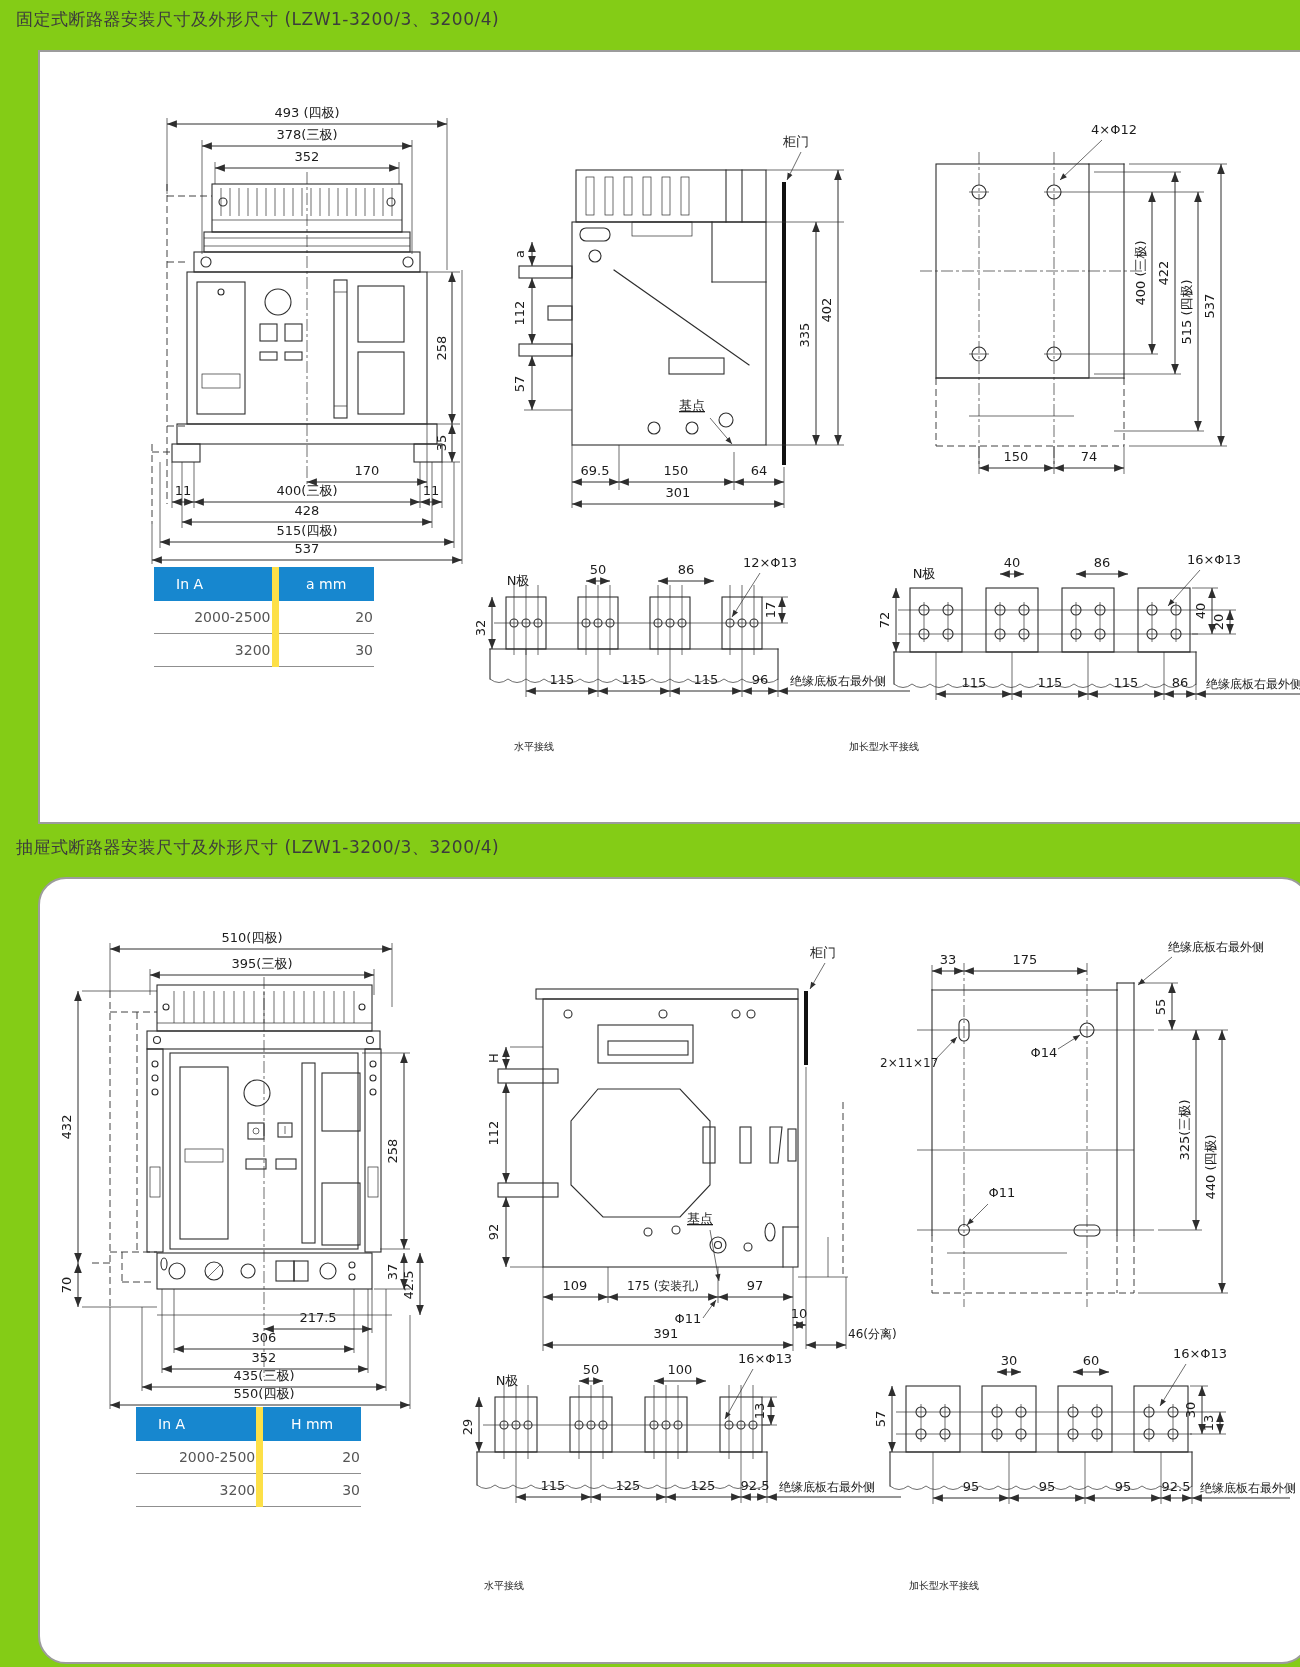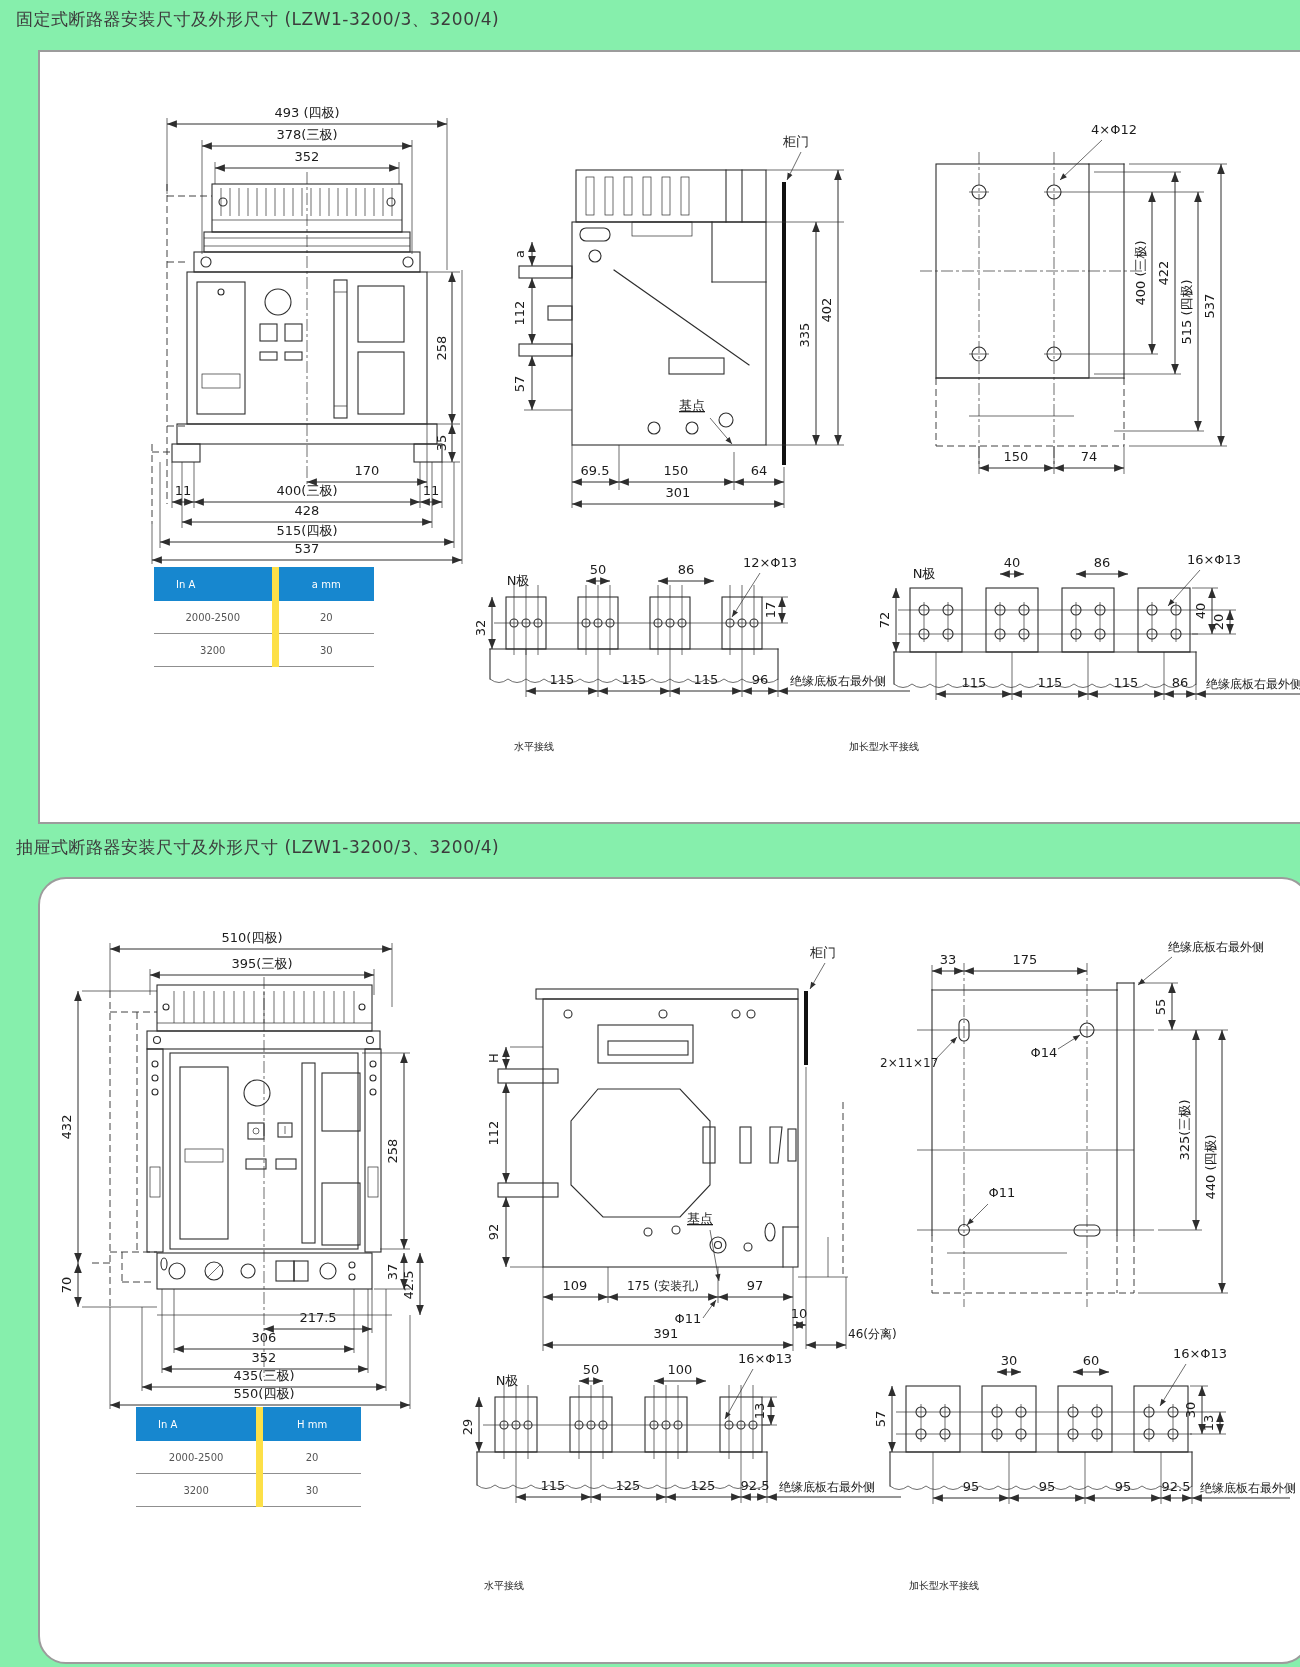--- a/index.html
+++ b/index.html
@@ -1,32 +1,32 @@
 <!DOCTYPE html>
 <html><head>
 <meta charset="utf-8">
 <style>
   html,body{margin:0;padding:0;background:#fff;}
-  .page{position:relative;width:1300px;height:1667px;background:#86efac;
+  .page{position:relative;width:1300px;height:1667px;background:#84cc16;
         font-family:"DejaVu Sans","Liberation Sans",sans-serif;overflow:hidden;}
   .sec-title{position:absolute;font-size:17px;color:#3c3c3c;letter-spacing:0.5px;}
   .panel{position:absolute;border:2px solid #9c9c9c;background:#fff;margin-left:22px;}
   svg.dr{position:absolute;overflow:visible;}
   .ln{stroke:#2e2e2e;fill:none;stroke-width:1.1;stroke-linecap:square;}
   .thin{stroke:#2e2e2e;fill:none;stroke-width:0.7;}
   .dash{stroke:#2e2e2e;fill:none;stroke-width:0.9;stroke-dasharray:7 4;}
   .cdash{stroke:#2e2e2e;fill:none;stroke-width:0.7;stroke-dasharray:12 3 3 3;}
   .dim{stroke:#2e2e2e;fill:none;stroke-width:1;}
   .thk{stroke:#111;fill:none;stroke-width:4;}
   text.t{font-size:13px;fill:#1c1c1c;text-anchor:middle;font-family:"DejaVu Sans",sans-serif;}
   text.ts{font-size:12px;fill:#1c1c1c;font-family:"DejaVu Sans",sans-serif;}
   .cap{position:absolute;font-size:10px;color:#222;text-align:left;}
-  table.dt{position:absolute;border-collapse:collapse;font-size:10px;}
+  table.dt{position:absolute;border-collapse:collapse;font-size:14px;}
   table.dt th{color:#fff;font-weight:normal;height:32px;}
-  table.dt td{color:#555;height:30px;text-align:center;border-bottom:1px solid #8f8f8f;}
+  table.dt td{color:#555;height:30px;text-align:right;border-bottom:1px solid #8f8f8f;}
   table.dt th:first-child{text-align:left;padding-left:22px;}
   table.dt th:last-child,table.dt td:last-child{border-left:7px solid #fde047;}
 </style>
 </head>
 <body>
 
 <svg width="0" height="0" style="position:absolute">
   <defs>
     <marker id="ar" viewBox="0 0 10 8" markerWidth="11" markerHeight="9" refX="9.5" refY="4" orient="auto-start-reverse">
         <path d="M0.5,0.5 L9.5,4 L0.5,7.5 z" fill="#2e2e2e"></path>

